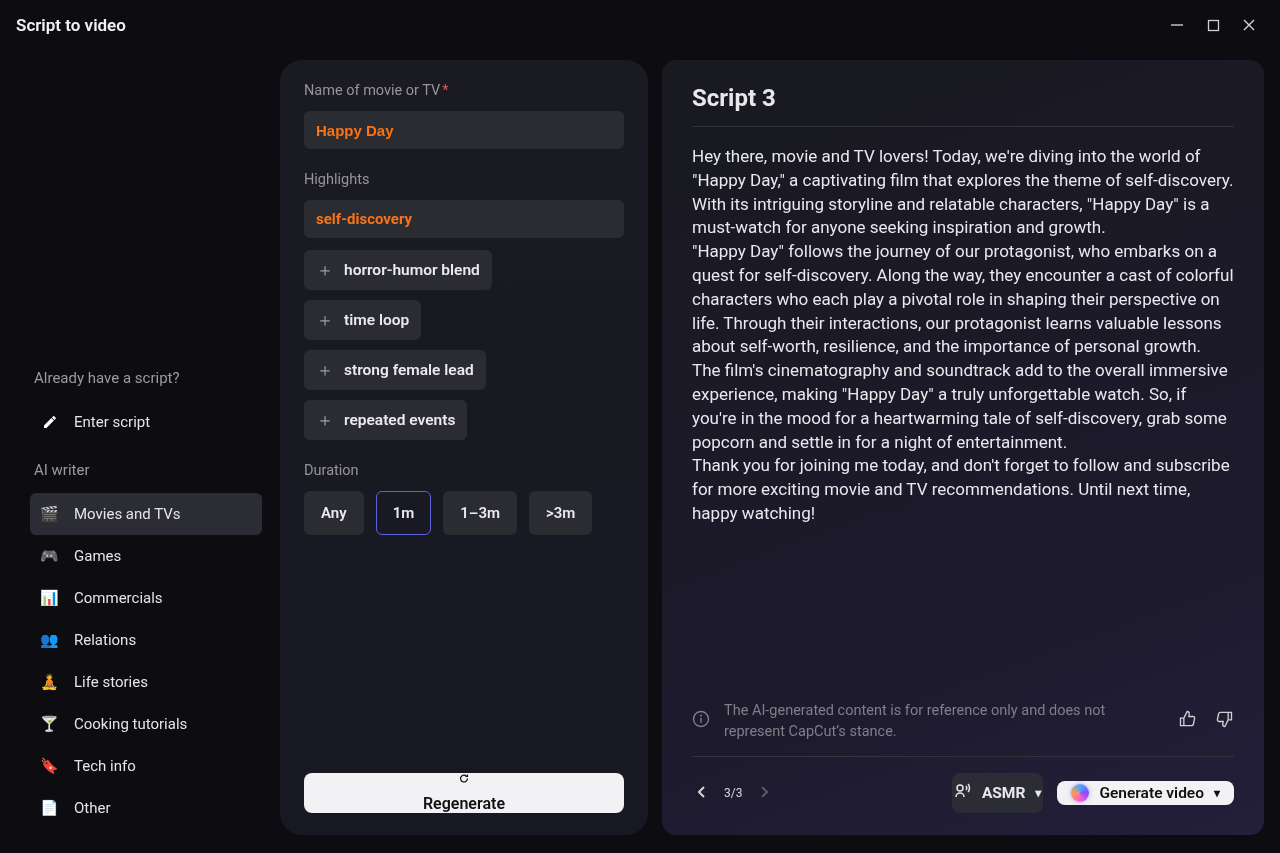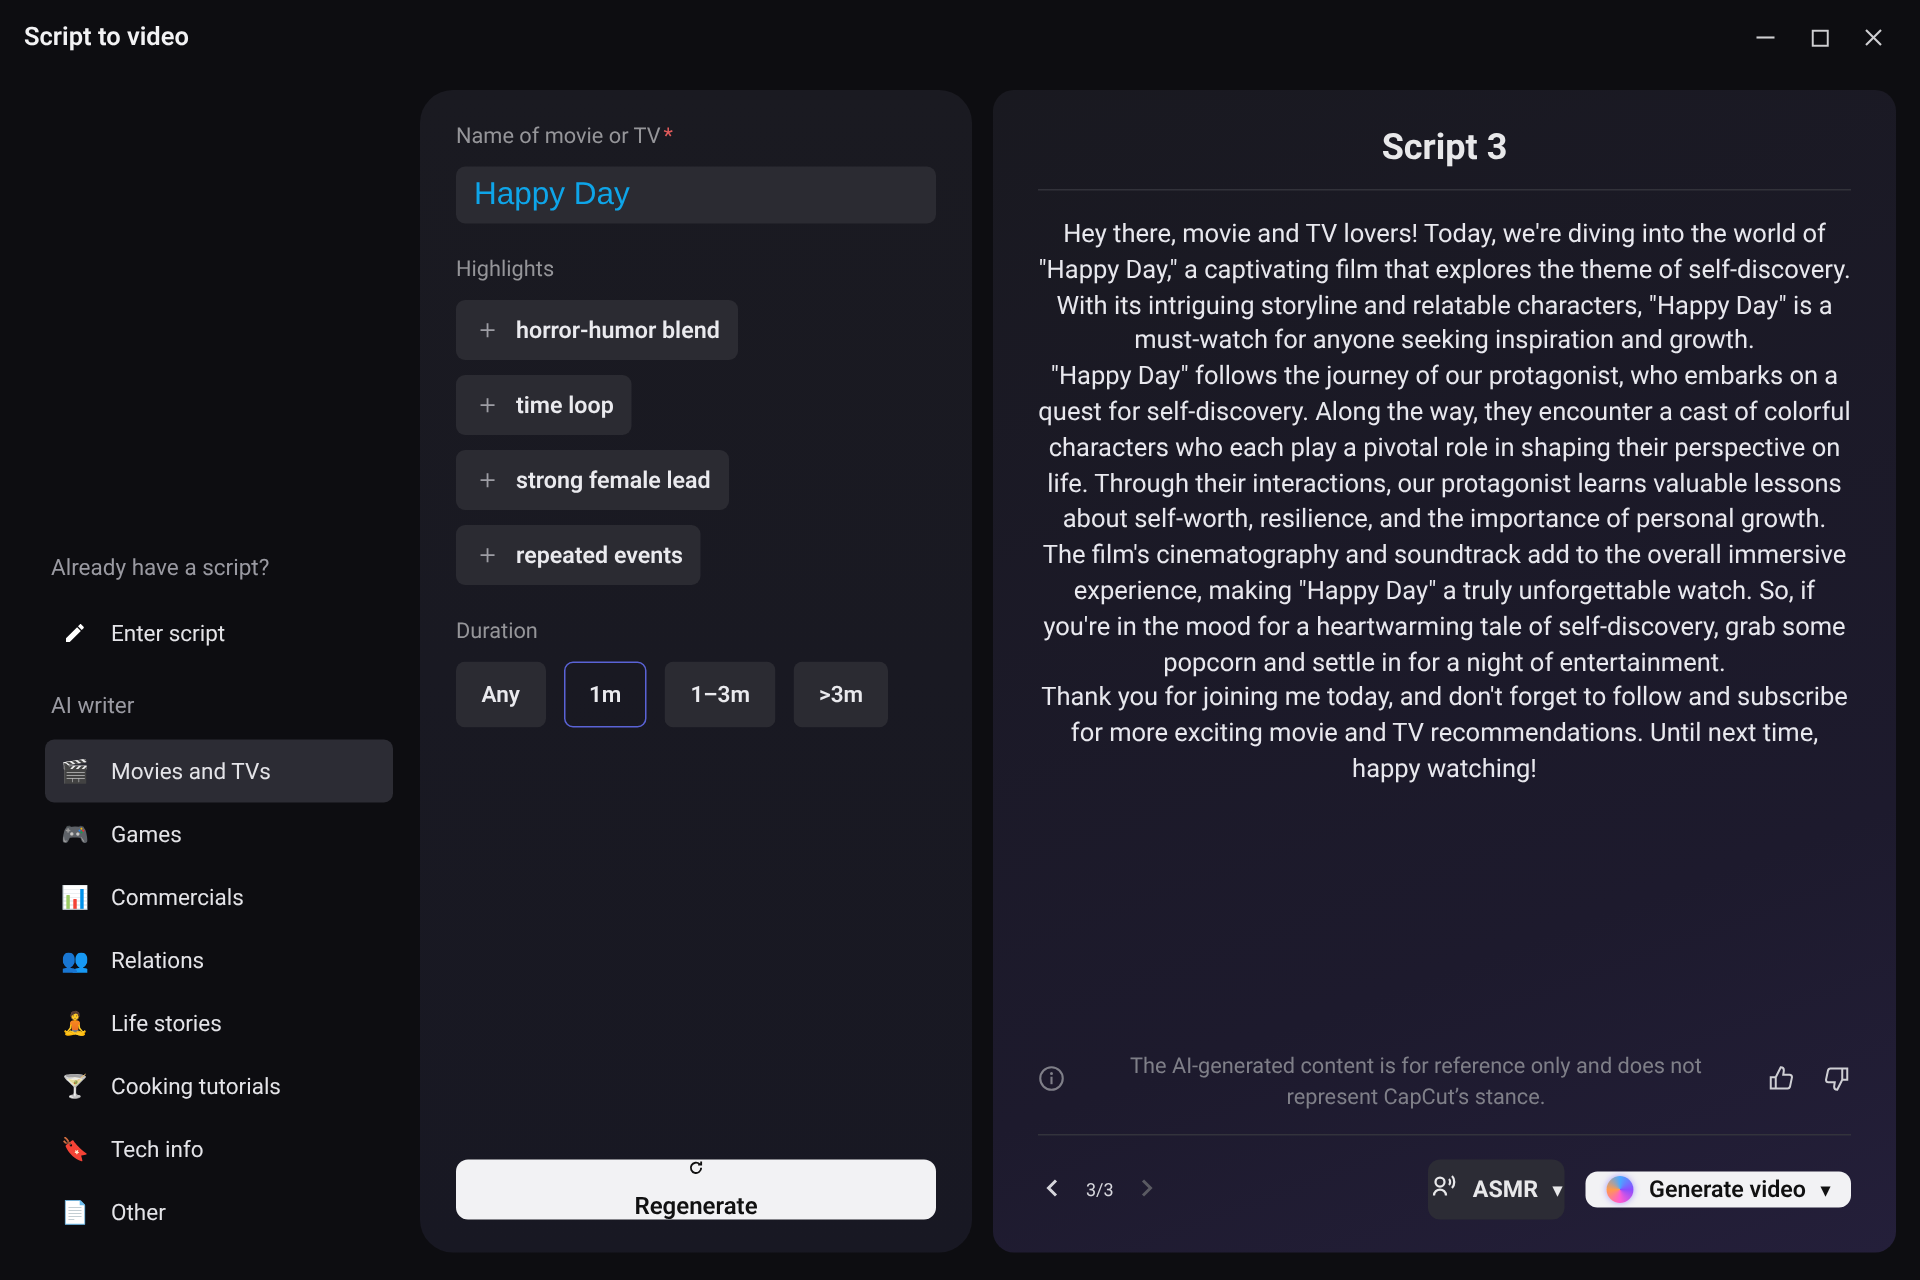--- a/index.html
+++ b/index.html
@@ -86,24 +86,25 @@
     font-size: 14.5px;
     margin-bottom: 12px;
   }
   .req { color:#e25b5b; margin-left:2px;}
   .text-input, .text-chipval {
     background: #2b2b32;
     border: none;
     border-radius: 6px;
     height: 38px;
     padding: 0 12px;
-    color: #0ea5e9;
-    font-size: 21px;
+    color: #f97316;
+    font-size: 15px;
     width: 100%;
     margin-bottom: 22px;
+    font-weight: bold;
   }
   .text-chipval { margin-bottom: 12px; display:flex; align-items:center;}
   .chip-list { display:flex; flex-direction:column; gap:10px; margin-bottom:22px;}
   .chip {
     background: #2b2b32;
     border-radius: 6px;
     height: 40px;
     padding: 0 12px;
     display:flex;
     align-items:center;
@@ -143,21 +144,20 @@
     cursor:pointer;
     flex-direction:column;
   }
 
   
   .panel-right {
     flex:1;
     background: linear-gradient(160deg, #191920 0%, #1d1a2d 70%, #241f3a 100%);
     display:flex; flex-direction:column;
     padding: 24px 30px 22px 30px;
-    text-align: center;
   }
   .script-title {
     font-size: 24px; font-weight:700;
     margin-bottom: 14px;
   }
   .divider { height:1px; background:#32323a; margin-bottom:18px;}
   .script-body {
     flex:1;
     overflow:hidden;
     font-size: 17px;
@@ -282,20 +282,23 @@
       </div>
   </div>
 
   <div class="panel panel-mid">
     <div class="field-label">
       <span>Name of movie or TV</span><span class="req">*</span>
     </div>
     <input class="text-input" value="Happy Day" style="">
 
     <div class="field-label">Highlights</div>
+    <div class="text-chipval">
+        <span>self-discovery</span>
+      </div>
     <div class="chip-list" id="chip-list">
         <div class="chip">
           <span class="plus">＋</span>
           <span>horror-humor blend</span>
         </div>
         <div class="chip">
           <span class="plus">＋</span>
           <span>time loop</span>
         </div>
         <div class="chip">

